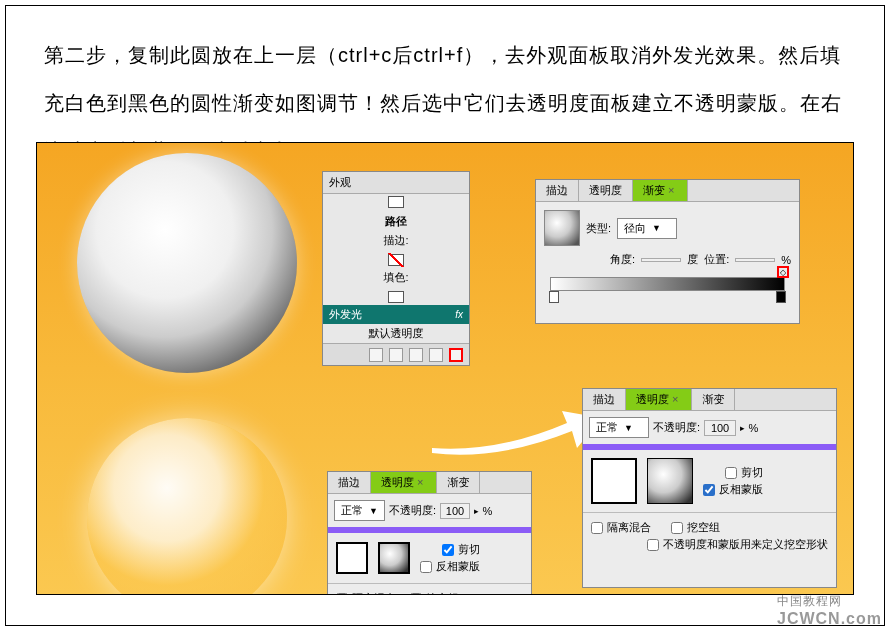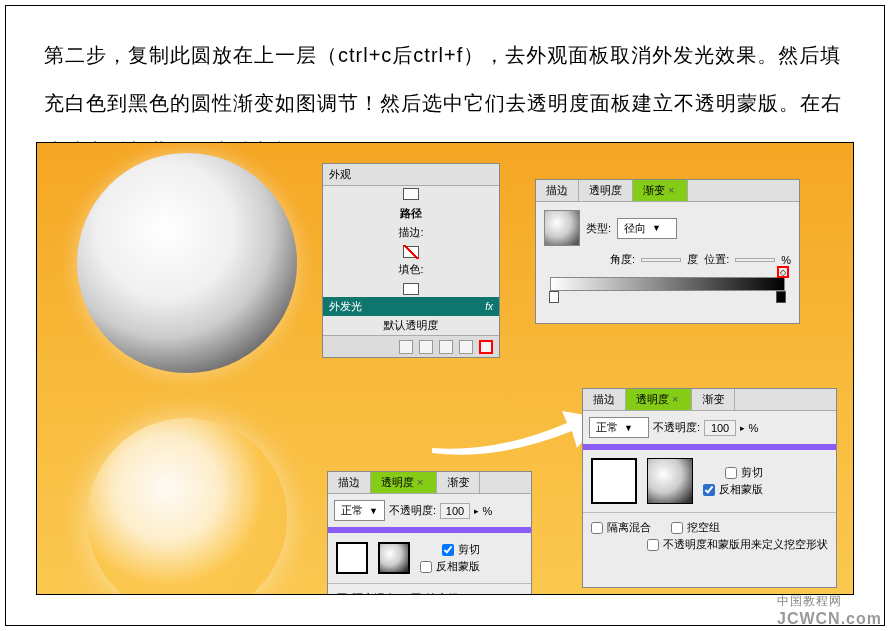--- a/index.html
+++ b/index.html
@@ -5,21 +5,21 @@
 * { margin: 0; padding: 0; box-sizing: border-box; }
 body { font-family: "Microsoft YaHei", sans-serif; background: #fff; width: 890px; height: 631px; position: relative; overflow: hidden; }
 .frame { position: absolute; top: 5px; left: 5px; right: 5px; bottom: 5px; border: 1px solid #000; background: #fff; }
 .instructions { padding: 25px 38px 15px; font-size: 20px; line-height: 2.4; letter-spacing: 1px; color: #000; }
 .canvas { position: absolute; top: 136px; left: 30px; right: 30px; bottom: 30px; background: linear-gradient(to bottom, #f5a623 0%, #f8b93a 50%, #fbc850 100%); border: 1px solid #000; overflow: hidden; }
 .sphere1 { position: absolute; top: 10px; left: 40px; width: 220px; height: 220px; border-radius: 50%; background: radial-gradient(circle at 40% 35%, #fff 0%, #f0f0f0 35%, #ccc 55%, #777 75%, #333 95%); box-shadow: 0 0 20px rgba(255,255,255,0.4); }
 .sphere2 { position: absolute; top: 275px; left: 50px; width: 200px; height: 200px; border-radius: 50%; background: radial-gradient(circle at 40% 35%, rgba(255,255,255,0.95) 0%, rgba(255,255,255,0.7) 30%, rgba(252,200,80,0.6) 55%, rgba(245,166,35,0.1) 80%); box-shadow: 0 0 30px rgba(255,255,255,0.5); }
 .arrow { position: absolute; top: 260px; left: 390px; width: 180px; height: 60px; }
 .arrow svg { width: 100%; height: 100%; }
 .panel { position: absolute; background: #e8e8e8; border: 1px solid #888; font-size: 11px; }
-.panel1 { top: 20px; left: 285px; width: 178px; height: 195px; }
+.panel1 { top: 28px; left: 285px; width: 148px; height: 195px; }
 .p1-title { background: #e0e0e0; padding: 3px 6px; border-bottom: 1px solid #aaa; display: flex; align-items: center; gap: 4px; }
 .p1-row { display: flex; align-items: center; padding: 2px 6px; gap: 6px; flex-direction: column; }
 .p1-sw { width: 16px; height: 12px; border: 1px solid #555; }
 .p1-hl { background: #0f766e; color: #fff; padding: 2px 6px; display: flex; justify-content: space-between; align-items: center; }
 .fx { font-style: italic; font-size: 10px; }
 .p1-footer { position: absolute; bottom: 0; left: 0; right: 0; height: 22px; background: #dcdcdc; border-top: 1px solid #aaa; display: flex; align-items: center; justify-content: flex-end; gap: 6px; padding: 0 6px; }
 .p1-icon { width: 14px; height: 14px; border: 1px solid #999; display: inline-block; background: #f5f5f5; }
 .redbox { border: 2px solid red !important; }
 .pill { position: absolute; bottom: 4px; left: 10px; width: 60px; height: 14px; border-radius: 7px; background: linear-gradient(#ddd,#fff); border: 1px solid #aaa; display: flex; align-items: center; }
 .pill span { width: 18px; text-align: center; font-size: 9px; }

